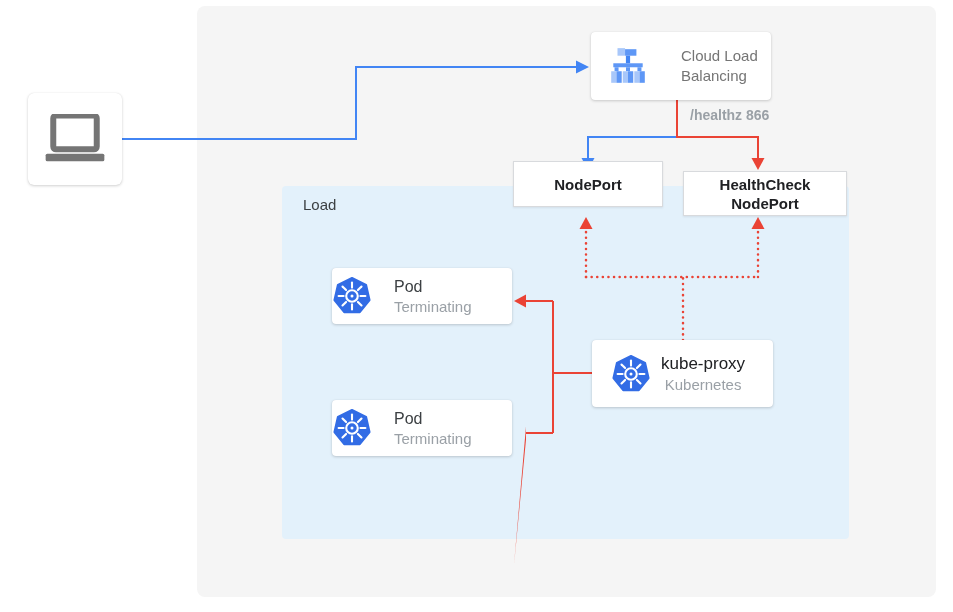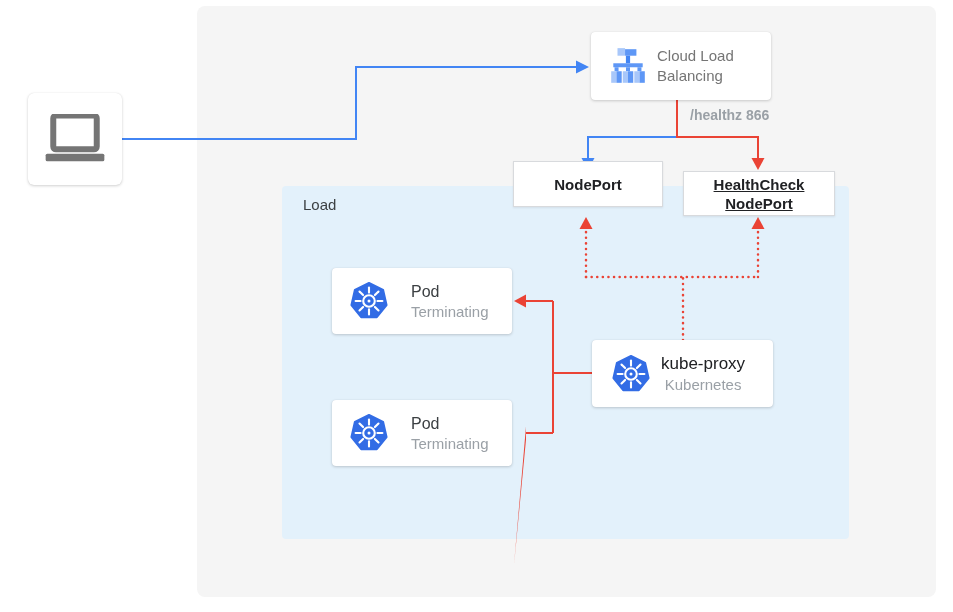--- a/index.html
+++ b/index.html
@@ -18,35 +18,35 @@
   .nodes-label{
     position:absolute;left:303px;top:196px;font-size:15px;color:#3C4043;z-index:3;
   }
   .connectors{position:absolute;left:0;top:0;z-index:1;}
   .card{
     position:absolute;background:#ffffff;border-radius:4px;
     box-shadow:0 1px 3px rgba(0,0,0,0.18), 0 0 1px rgba(0,0,0,0.10);
     display:flex;align-items:center;z-index:2;
   }
   .laptop-card{left:28px;top:93px;width:94px;height:92px;justify-content:center;border-radius:6px;}
-  .clb-card{left:591px;top:32px;width:180px;height:68px;padding-left:16px;box-sizing:border-box;gap:8px;}
+  .clb-card{left:591px;top:32px;width:180px;height:68px;padding-left:16px;box-sizing:border-box;gap:32px;}
   .clb-label{width:90px;font-size:15px;line-height:20px;color:#757575;}
   .port-box{
     position:absolute;background:#ffffff;border:1px solid #D8DADD;z-index:2;
     display:flex;align-items:center;justify-content:center;text-align:center;
     font-weight:bold;font-size:15px;line-height:19px;color:#202124;
     box-shadow:0 1px 2px rgba(0,0,0,0.08);box-sizing:border-box;
   }
   .nodeport-box{left:513px;top:161px;width:150px;height:46px;}
-  .hc-box{left:683px;top:171px;width:152px;height:45px;text-decoration:underline;}
+  .hc-box{left:683px;top:171px;width:164px;height:45px;}
   .healthz-label{
     position:absolute;left:690px;top:107px;font-size:14px;font-weight:bold;
     color:#9AA0A6;z-index:2;
   }
-  .pod-card{left:332px;width:180px;height:66px;padding-left:17px;box-sizing:border-box;gap:22px;}
+  .pod-card{left:332px;width:180px;height:56px;box-sizing:border-box;gap:22px;}
   .pod-1{top:268px;}
   .pod-2{top:400px;}
   .kproxy-card{left:592px;top:340px;width:181px;height:67px;padding-left:19px;box-sizing:border-box;gap:10px;}
   .card-title{font-size:16px;color:#3C4043;line-height:21px;}
   .card-sub{font-size:15px;color:#9AA0A6;line-height:20px;text-align:center;}
   .kproxy-title{font-size:17px;color:#202124;line-height:22px;}
   .hidden-defs{position:absolute;width:0;height:0;overflow:hidden;}
 </style>
 </head>
 <body>

